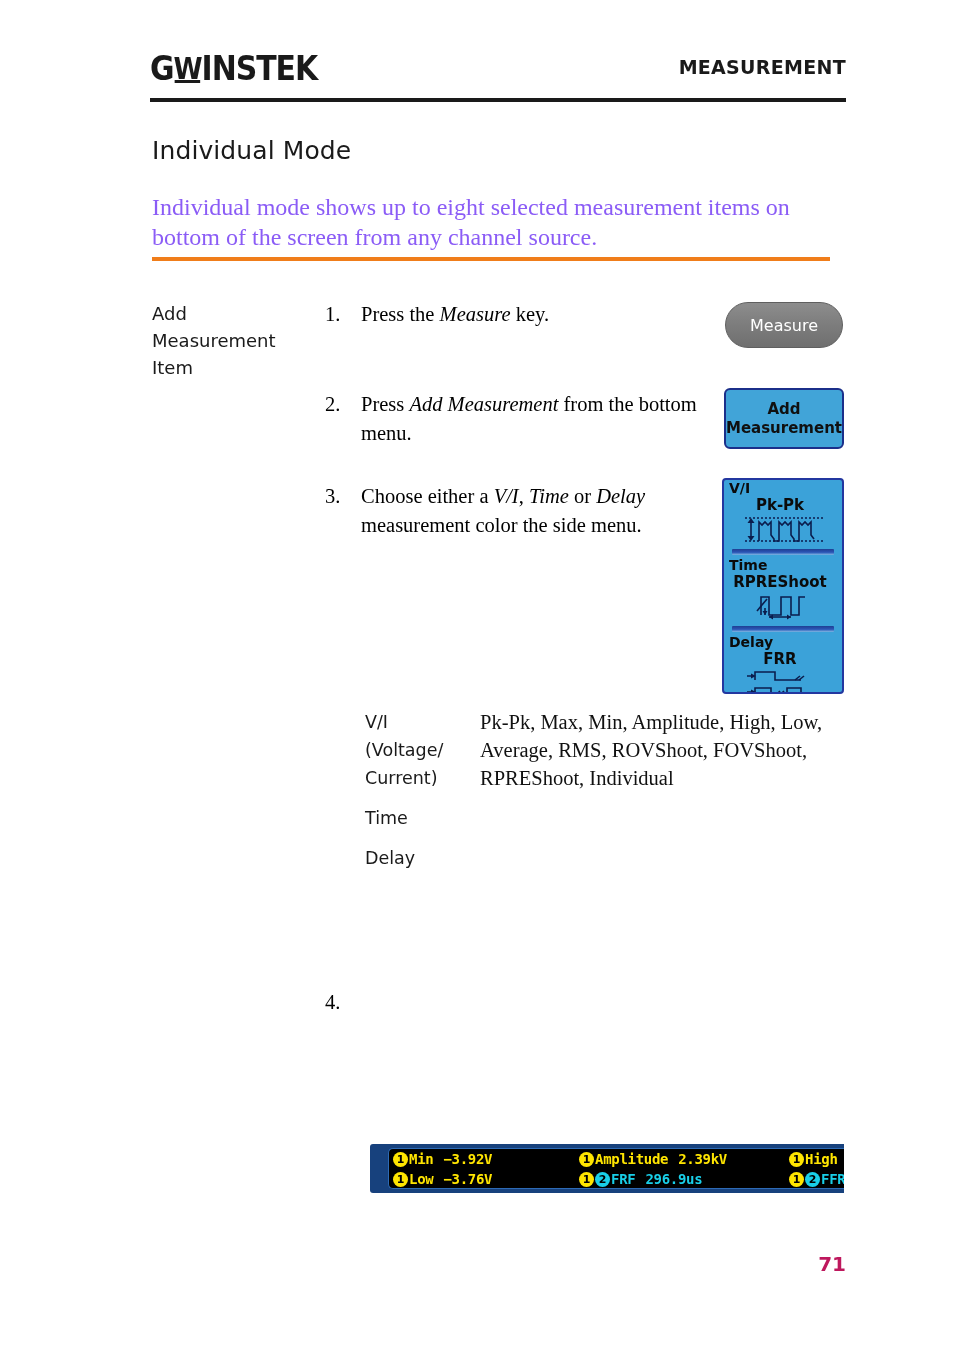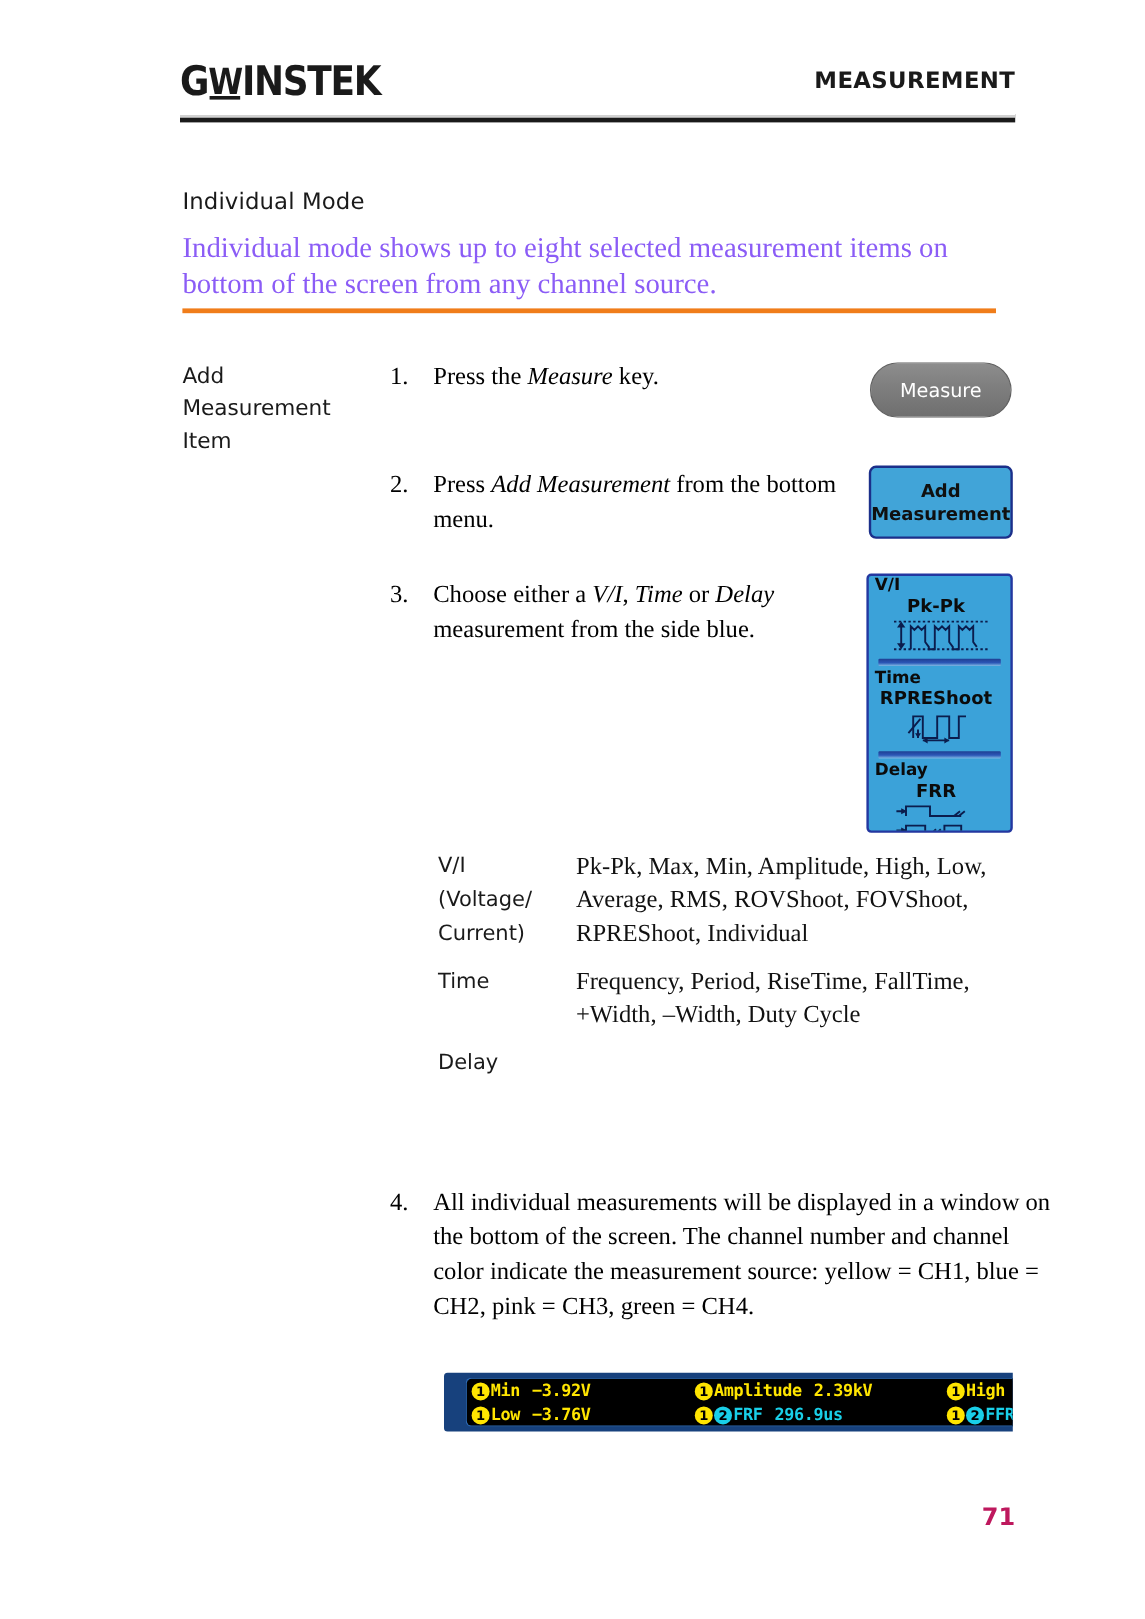--- a/index.html
+++ b/index.html
@@ -79,23 +79,23 @@
     top: 1px;
     width: 100%;
     height: 1px;
     background: #ffffff;
   }
 
   
   .section-title {
     position: absolute;
     left: 152px;
-    top: 157px;
-    font-family: "DejaVu Sans", sans-serif;
-    font-size: 19px;
+    top: 136px;
+    font-family: "DejaVu Sans", sans-serif;
+    font-size: 25px;
     font-weight: normal;
     color: #1a1a1a;
     letter-spacing: 0.1px;
   }
   .intro {
     position: absolute;
     left: 152px;
     top: 192px;
     width: 700px;
     font-size: 24px;
@@ -370,25 +370,25 @@
 
   <div class="step" id="step1">
     <span class="num">1.</span><span>Press the </span><i>Measure</i><span> key.</span>
   </div>
 
   <div class="step" id="step2">
     <span class="num">2.</span><span>Press </span><i>Add Measurement</i><span> from the bottom menu.</span>
   </div>
 
   <div class="step" id="step3">
-    <span class="num">3.</span><span>Choose either a </span><i>V/I</i><span>, </span><i>Time</i><span> or </span><i>Delay</i><span> measurement from the side blue.</span>
+    <span class="num">3.</span><span>Choose either a </span><i>V/I</i><span>, </span><i>Time</i><span> or </span><i>Delay</i><span> measurement color the side menu.</span>
   </div>
 
   <div class="step" id="step4">
-    <span class="num">4.</span><span>All individual measurements will be displayed in a window on the bottom of the screen. The channel number and channel color indicate the measurement source: yellow = CH1, blue = CH2, pink = CH3, green = CH4.</span>
+    <span class="num">4.</span>
   </div>
 
 </div>
 
 <div class="measure-key">
   <span>Measure</span>
 </div>
 
 <div class="softkey">
   <span>Add</span>
@@ -465,21 +465,20 @@
       <div>(Voltage/</div>
       <div>Current)</div>
     </div>
     <div class="type-val">Pk-Pk, Max, Min, Amplitude, High, Low, Average, RMS, ROVShoot, FOVShoot, RPREShoot, Individual</div>
   </div>
 
   <div class="type-row">
     <div class="type-key">
       <div>Time</div>
     </div>
-    <div class="type-val">Frequency, Period, RiseTime, FallTime, +Width, –Width, Duty Cycle</div>
   </div>
 
   <div class="type-row">
     <div class="type-key">
       <div>Delay</div>
     </div>
   </div>
 
 </div>
 

